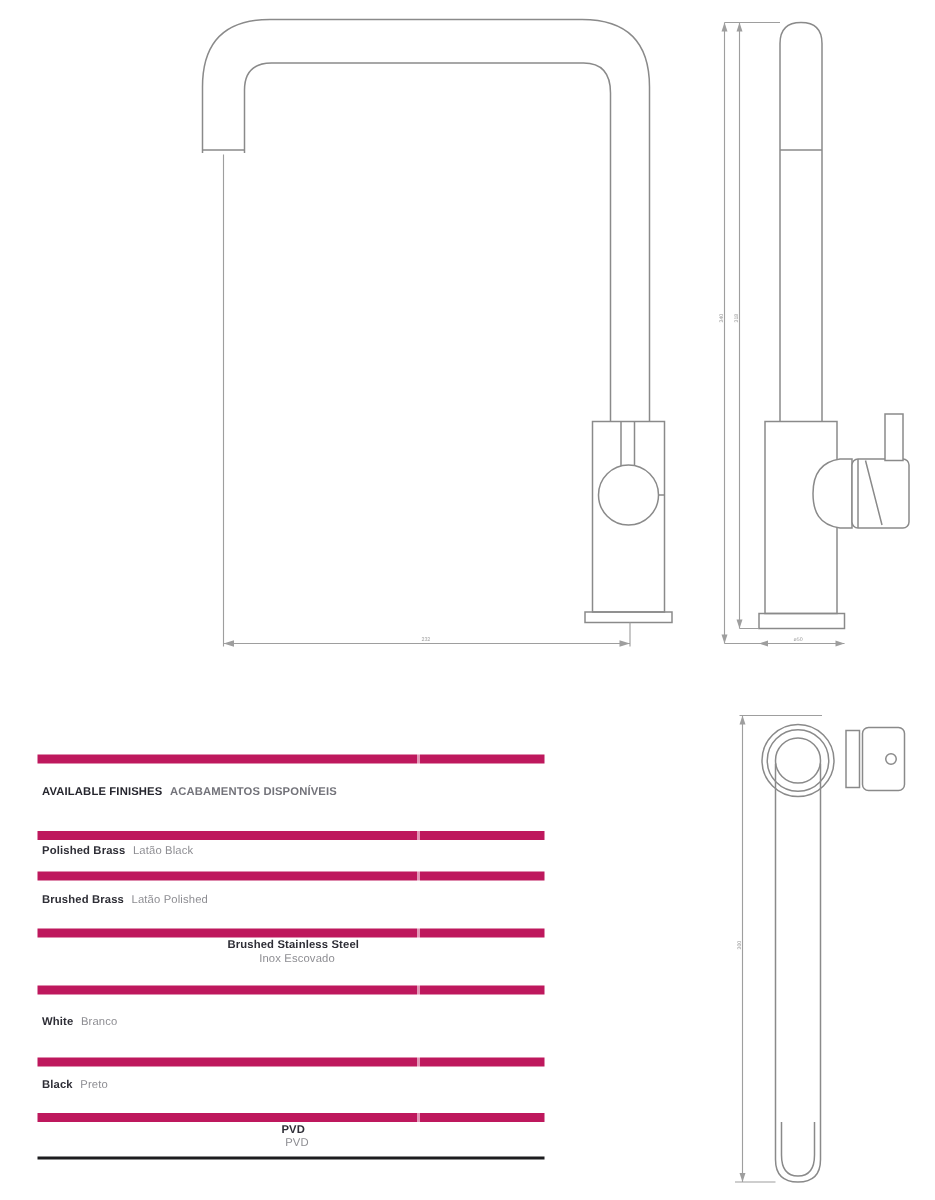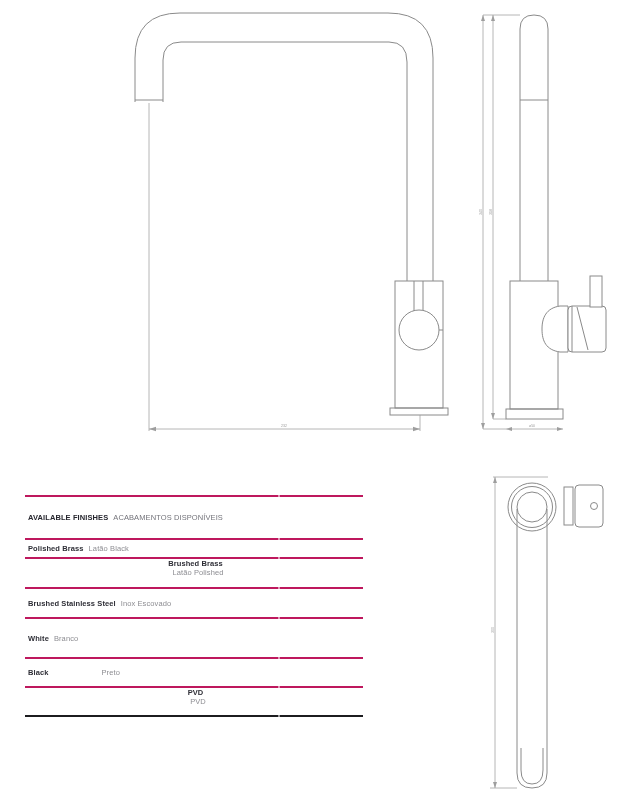--- a/index.html
+++ b/index.html
@@ -6,42 +6,42 @@
   body{
     width:623px;height:800px;position:relative;background:#ffffff;
     font-family:"Liberation Sans","DejaVu Sans",sans-serif;overflow:hidden;
   }
   #drawing-layer{position:absolute;left:0;top:0;width:623px;height:800px;}
   
   .finishes-table{
     position:absolute;left:25px;top:495px;width:338px;
   }
   .ft-row{
-    border-top:2px solid #be185d;
+    border-top:6px solid #be185d;
     display:flex;align-items:center;
-    padding-left:3px;box-sizing:border-box;
+    padding-left:3px;box-sizing:border-box;margin-top:8px;
   }
   .ft-row.header{height:43px;}
   .ft-row.r0{height:30px;}
   .ft-row.r1{height:19px;}
-  .ft-row.r2{height:30px;flex-direction:column;}
-  .ft-row.r3{height:30px;}
+  .ft-row.r2{height:30px;}
+  .ft-row.r3{height:30px;flex-direction:column;}
   .ft-row.r4{height:40px;}
-  .ft-row.r5{height:29px;gap:48px;}
+  .ft-row.r5{height:29px;}
   .ft-row.r6{height:31px;border-bottom:2px solid #1c1c1f;flex-direction:column;}
   .ft-en{
     font-size:7.5px;font-weight:bold;color:#2e2e36;letter-spacing:.1px;
     white-space:pre;
   }
   .ft-pt{
     font-size:7.5px;color:#8d8d92;margin-left:5px;letter-spacing:.1px;
     white-space:pre;
   }
   .header .ft-en{color:#26262e;}
-  .header .ft-pt{color:#73737a;font-weight:400;}
+  .header .ft-pt{color:#73737a;font-weight:700;}
   .ft-seam{
     position:absolute;left:253px;top:-1px;width:2px;height:256px;
     background:#ffffff;opacity:.55;pointer-events:none;
   }
   
   .outline{fill:none;stroke:#8a8a8a;stroke-width:1;}
   .outline-w{fill:#ffffff;stroke:#8a8a8a;stroke-width:1;}
   .dim{fill:none;stroke:#9e9e9e;stroke-width:.75;}
   .dimtxt{fill:#9a9a9a;font-size:3.5px;font-family:"Liberation Sans",sans-serif;}
   .arrow{fill:#9e9e9e;stroke:none;}

